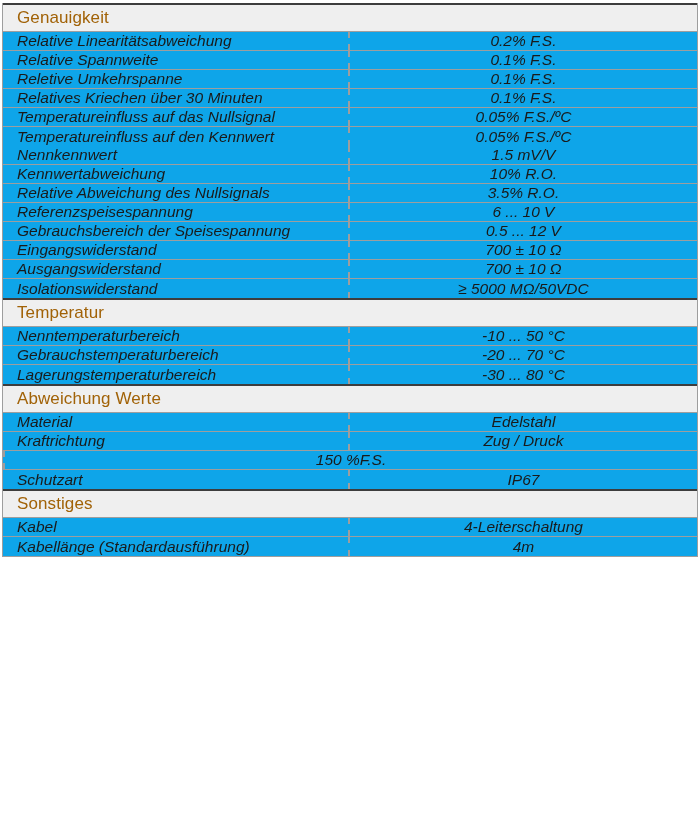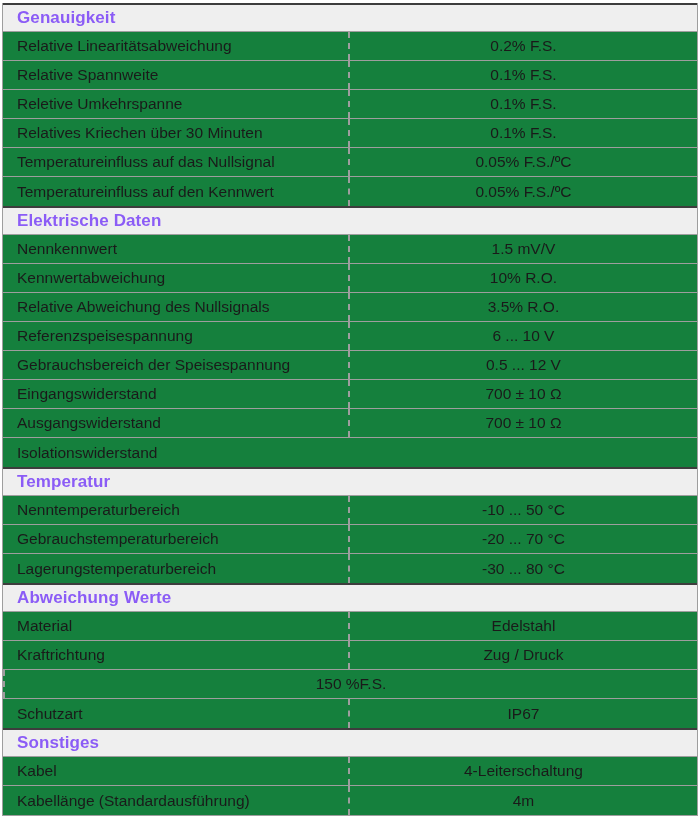--- a/index.html
+++ b/index.html
@@ -23,28 +23,29 @@
   }
   .section-header{
     height:29px;
     border-top:2px solid var(--section-top);
     border-bottom:1px solid var(--row-border);
     background:var(--header-bg);
     display:flex;align-items:center;
     padding-left:14px;
   }
   .section-header .title{
-    font-weight:bold;font-size:17px;color:#8b5cf6;
+    font-weight:normal;font-size:17px;color:#a16207;
     letter-spacing:0.1px;
   }
   .row{
     display:flex;
-    height:29px;
+    height:19px;
     border-bottom:1px solid var(--row-border);
-    background:#15803d;
+    background:#0ea5e9;
+    font-style:italic;
   }
   .section .row:last-child{border-bottom:none;}
   .cell{
     display:flex;align-items:center;
     font-size:15.5px;color:var(--text);
   }
   .cell.label{
     flex:0 0 49.7%;
     padding-left:14px;
   }
@@ -81,23 +82,20 @@
       <div class="row">
         <div class="cell label">Temperatureinfluss auf das Nullsignal</div>
         <div class="cell value">0.05% F.S./ºC</div>
       </div>
       <div class="row">
         <div class="cell label">Temperatureinfluss auf den Kennwert</div>
         <div class="cell value">0.05% F.S./ºC</div>
       </div>
     </div>
     <div class="section">
-      <div class="section-header">
-        <span class="title">Elektrische Daten</span>
-      </div>
       <div class="row">
         <div class="cell label">Nennkennwert</div>
         <div class="cell value">1.5 mV/V</div>
       </div>
       <div class="row">
         <div class="cell label">Kennwertabweichung</div>
         <div class="cell value">10% R.O.</div>
       </div>
       <div class="row">
         <div class="cell label">Relative Abweichung des Nullsignals</div>
@@ -114,20 +112,21 @@
       <div class="row">
         <div class="cell label">Eingangswiderstand</div>
         <div class="cell value">700 ± 10 Ω</div>
       </div>
       <div class="row">
         <div class="cell label">Ausgangswiderstand</div>
         <div class="cell value">700 ± 10 Ω</div>
       </div>
       <div class="row">
         <div class="cell label">Isolationswiderstand</div>
+        <div class="cell value">≥ 5000 MΩ/50VDC</div>
       </div>
     </div>
     <div class="section">
       <div class="section-header">
         <span class="title">Temperatur</span>
       </div>
       <div class="row">
         <div class="cell label">Nenntemperaturbereich</div>
         <div class="cell value">-10 ... 50 °C</div>
       </div>

